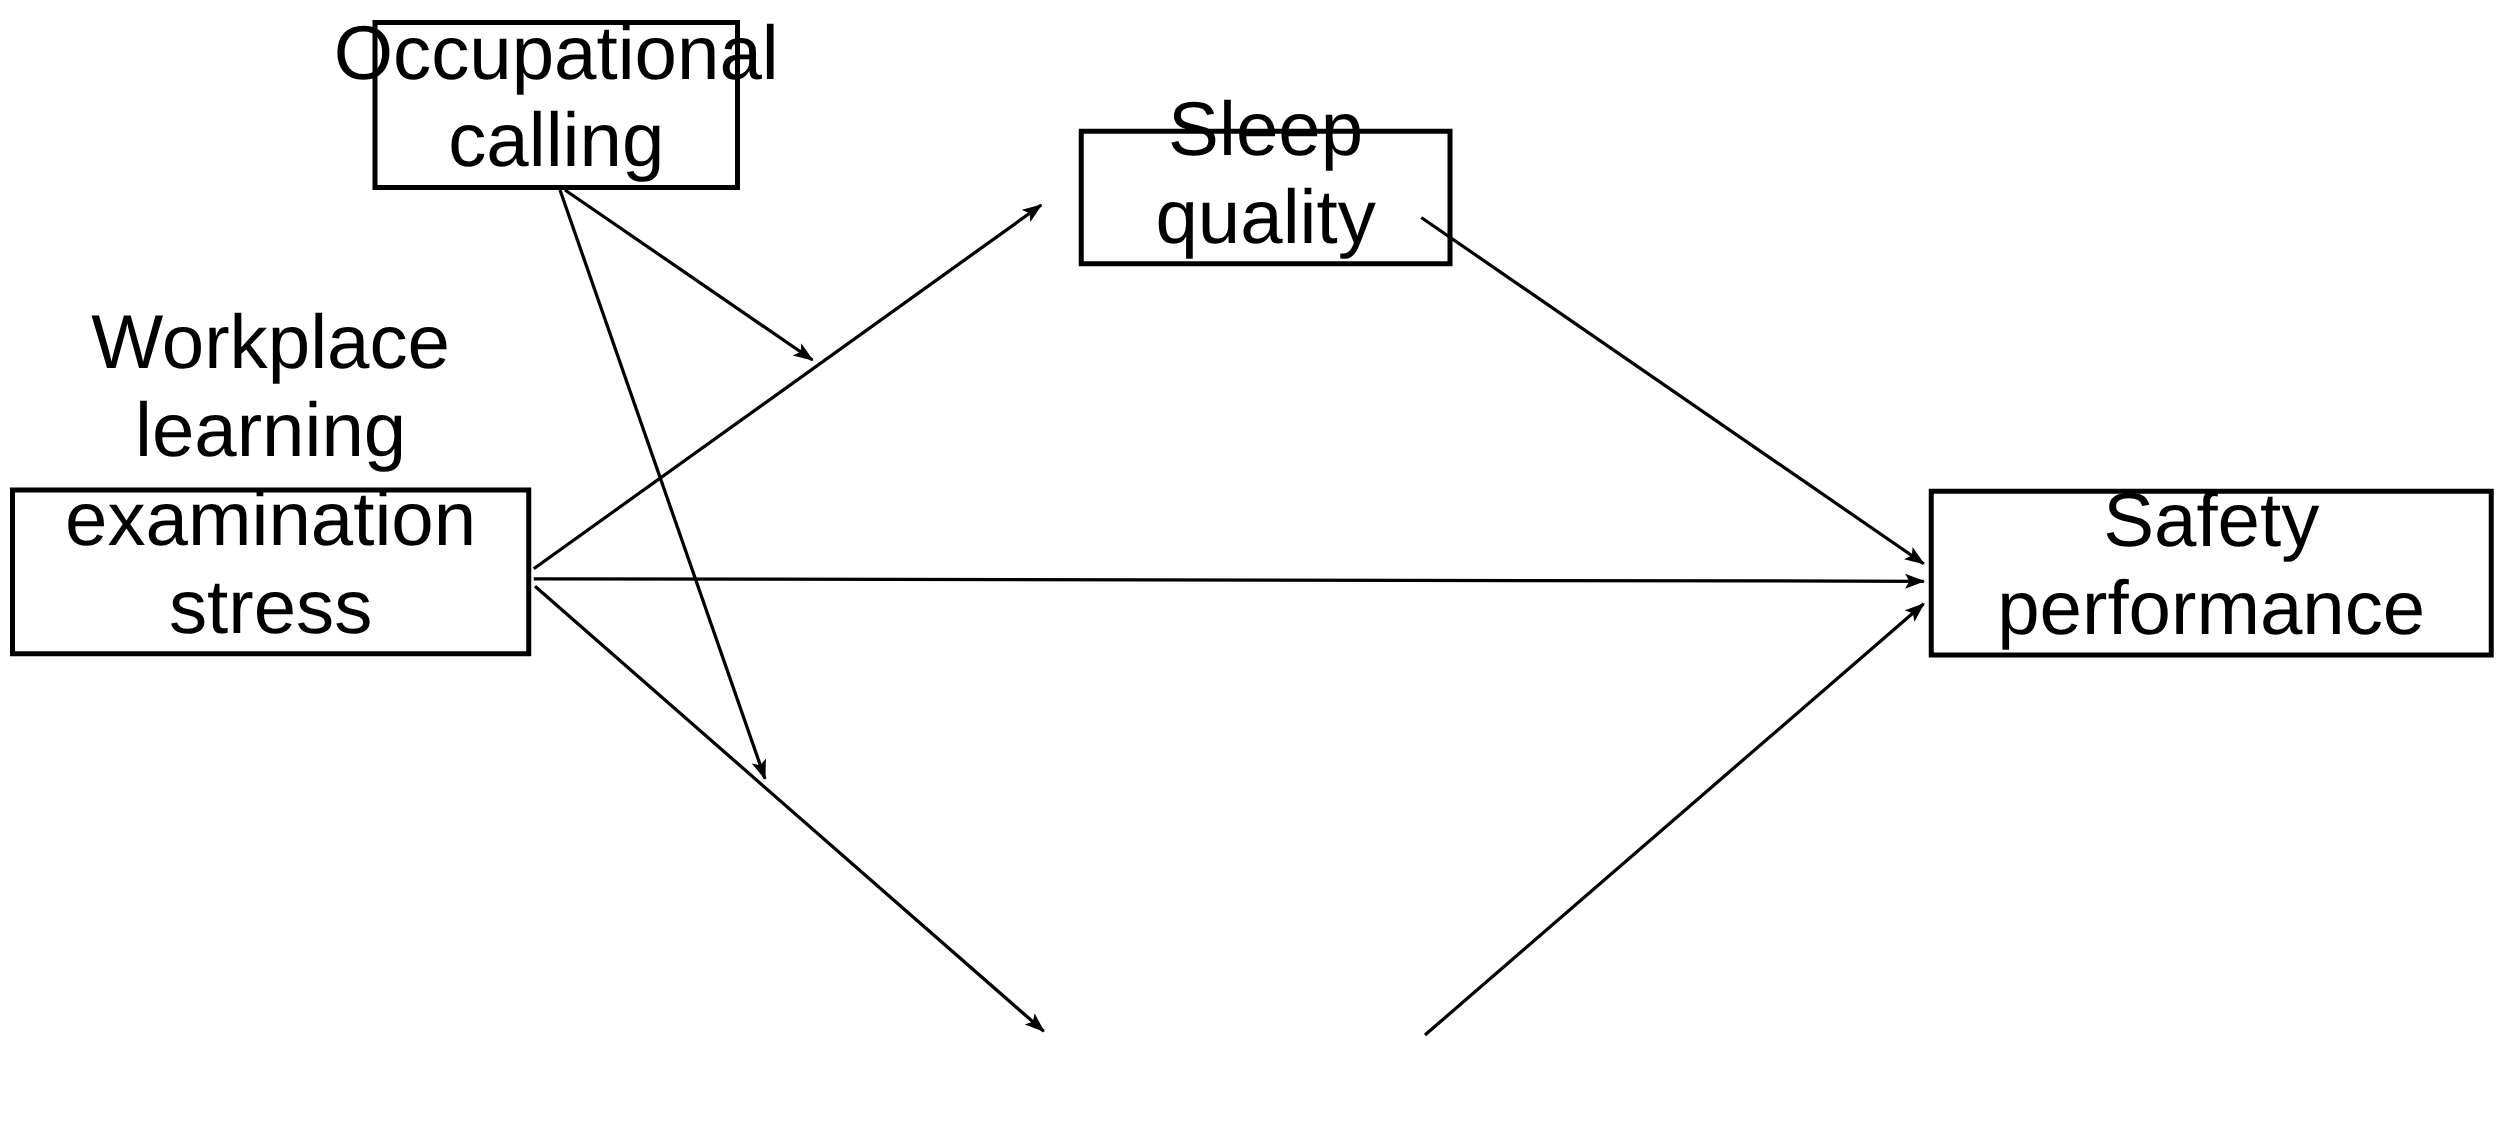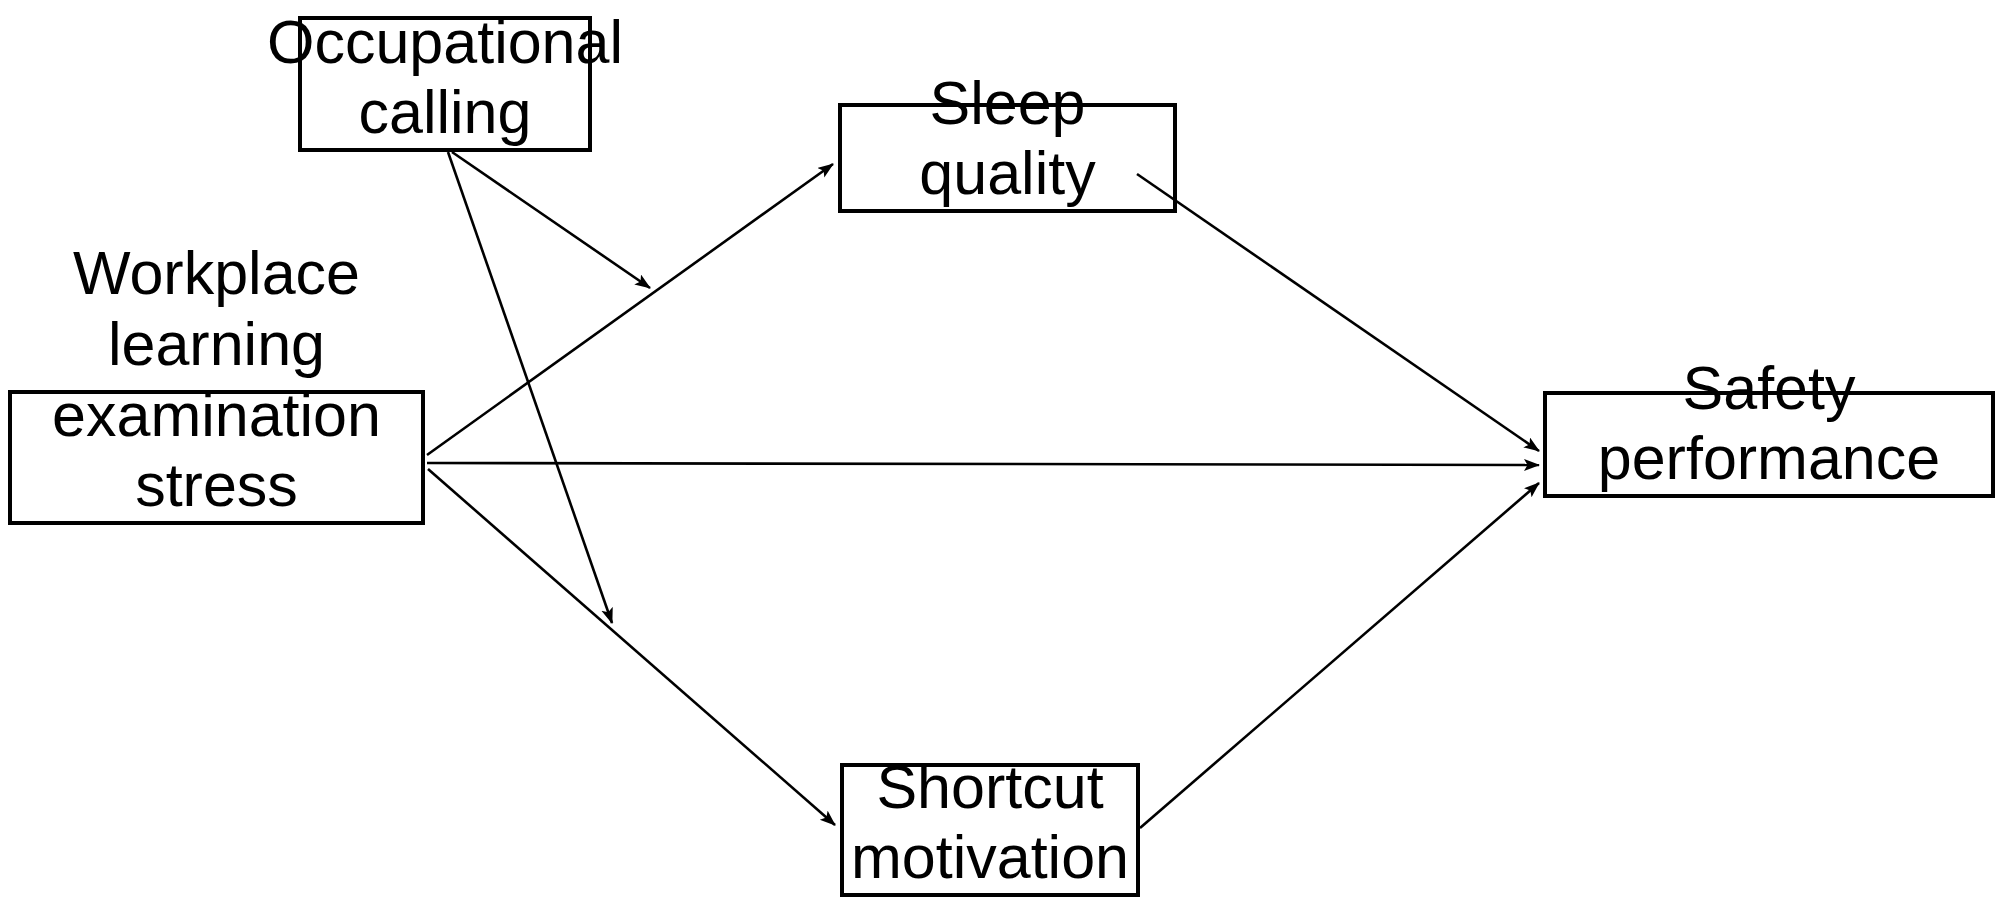--- a/index.html
+++ b/index.html
@@ -19,23 +19,23 @@
     color: #000000;
     display: flex;
     align-items: flex-end;
     justify-content: center;
     text-align: center;
     font-size: 61px;
     line-height: 1.16;
     padding: 0 6px;
   }
   #node-occupational-calling { left: 298px; top: 16px;  width: 294px; height: 136px; }
-  #node-sleep-quality        { left: 838px; top: 103px; width: 339px; height: 110px; }
+  #node-sleep-quality        { left: 863px; top: 103px; width: 299px; height: 110px; }
   #node-workplace-stress     { left: 8px;   top: 390px; width: 417px; height: 135px; padding: 0 16px; }
-  #node-safety-performance   { left: 1543px;top: 391px; width: 452px; height: 107px; }
+  #node-safety-performance   { left: 1543px;top: 391px; width: 452px; height: 135px; }
   #node-shortcut-motivation  { left: 840px; top: 763px; width: 300px; height: 134px; }
   svg.edges {
     position: absolute;
     left: 0; top: 0;
     width: 2008px; height: 907px;
     pointer-events: none;
   }
   svg.edges line { stroke: #000000; stroke-width: 2.6px; }
 </style>
 </head>
@@ -52,23 +52,20 @@
   </div>
 
   <div class="node" id="node-workplace-stress">
     <span>Workplace learning examination stress</span>
   </div>
 
   <div class="node" id="node-safety-performance">
     <span>Safety performance</span>
   </div>
 
-  <div class="node" id="node-shortcut-motivation">
-    <span>Shortcut motivation</span>
-  </div>
 
   <svg class="edges" viewBox="0 0 2008 907" xmlns="http://www.w3.org/2000/svg">
     <defs>
       <marker id="arrowhead" markerUnits="userSpaceOnUse" markerWidth="18" markerHeight="14" refX="15" refY="6" orient="auto">
         <path d="M0,0 L16,6 L0,12 L3.5,6 Z" fill="#000000"></path>
       </marker>
     </defs>
 
     <line x1="427" y1="455" x2="833" y2="164" marker-end="url(#arrowhead)"></line>
 

